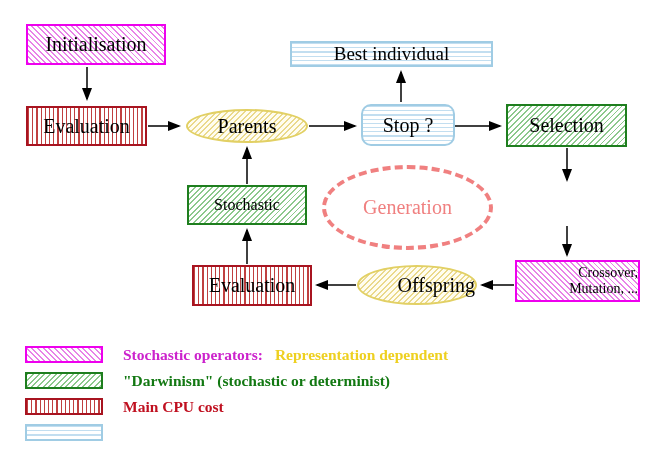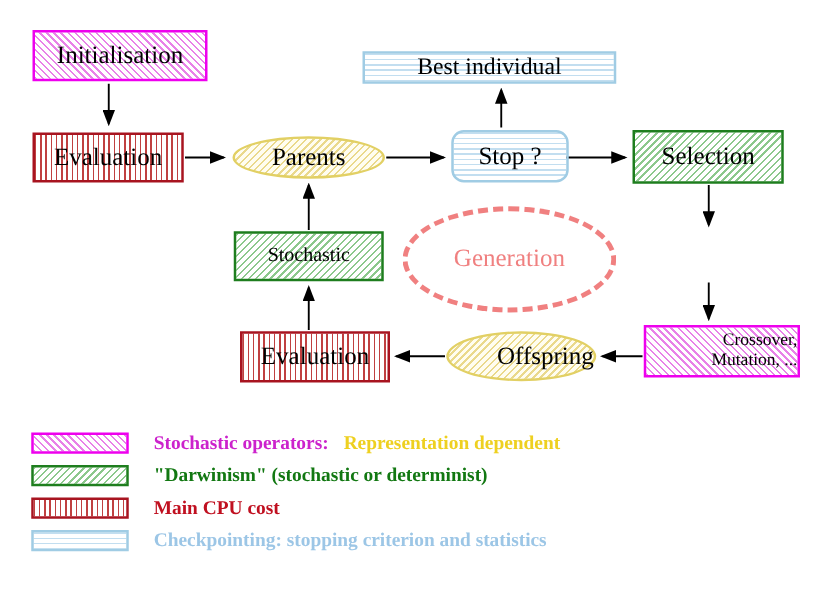--- a/index.html
+++ b/index.html
@@ -161,17 +161,14 @@
   <div id="label-darwinism" class="legend-label">
     <span>"Darwinism" (stochastic or determinist)</span>
   </div>
 
   <div id="swatch-cpu" class="legend-swatch stripes-red"></div>
   <div id="label-cpu" class="legend-label">
     <span>Main CPU cost</span>
   </div>
 
   <div id="swatch-checkpoint" class="legend-swatch stripes-blue"></div>
-  <div id="label-checkpoint" class="legend-label">
-    <span>Checkpointing: stopping criterion and statistics</span>
-  </div>
 
 </div>
 
 </body></html>

